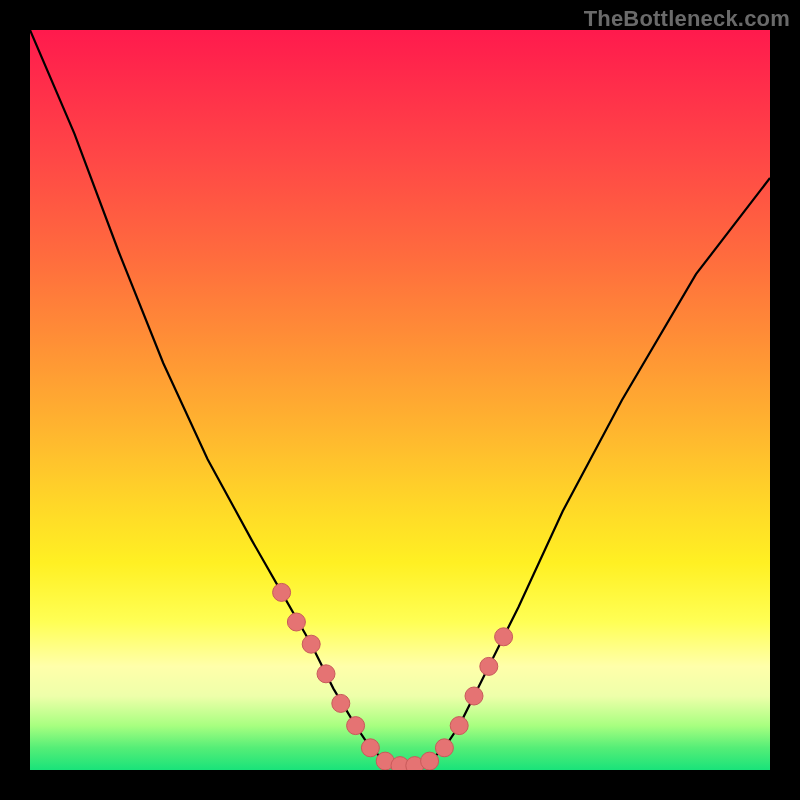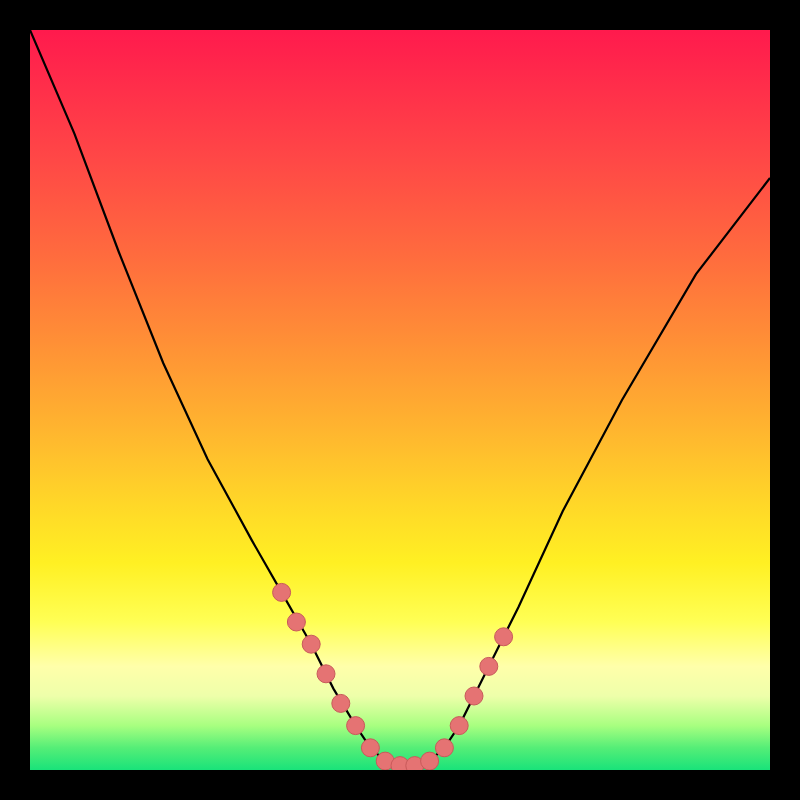--- a/index.html
+++ b/index.html
@@ -70,20 +70,21 @@
   .curve-line {
     fill: none;
     stroke: #000;
     stroke-width: 2.2;
   }
 </style>
 </head>
 <body>
 
 <div class="frame">
+  <div class="watermark">TheBottleneck.com</div>
 
   <div class="plot-area">
     <div class="gradient"></div>
     <svg class="curve-svg" viewBox="0 0 740 740" preserveAspectRatio="none">
       <path id="curve-path" class="curve-line" d="M0.0,0.0 L44.4,103.6 L88.8,222.0 L133.2,333.0 L177.6,429.2 L222.0,510.6 L251.6,562.4 L281.2,614.2 L303.4,658.6 L325.6,695.6 L340.4,717.8 L355.2,731.1 L370.0,735.6 L384.8,735.6 L399.6,731.1 L414.4,717.8 L429.2,695.6 L451.4,651.2 L488.4,577.2 L532.8,481.0 L592.0,370.0 L666.0,244.2 L740.0,148.0"></path>
       <g id="points-group">
           <circle cx="251.6" cy="562.4" r="9" class="data-point"></circle>
           <circle cx="266.4" cy="592.0" r="9" class="data-point"></circle>
           <circle cx="281.2" cy="614.2" r="9" class="data-point"></circle>
           <circle cx="296.0" cy="643.8" r="9" class="data-point"></circle>

